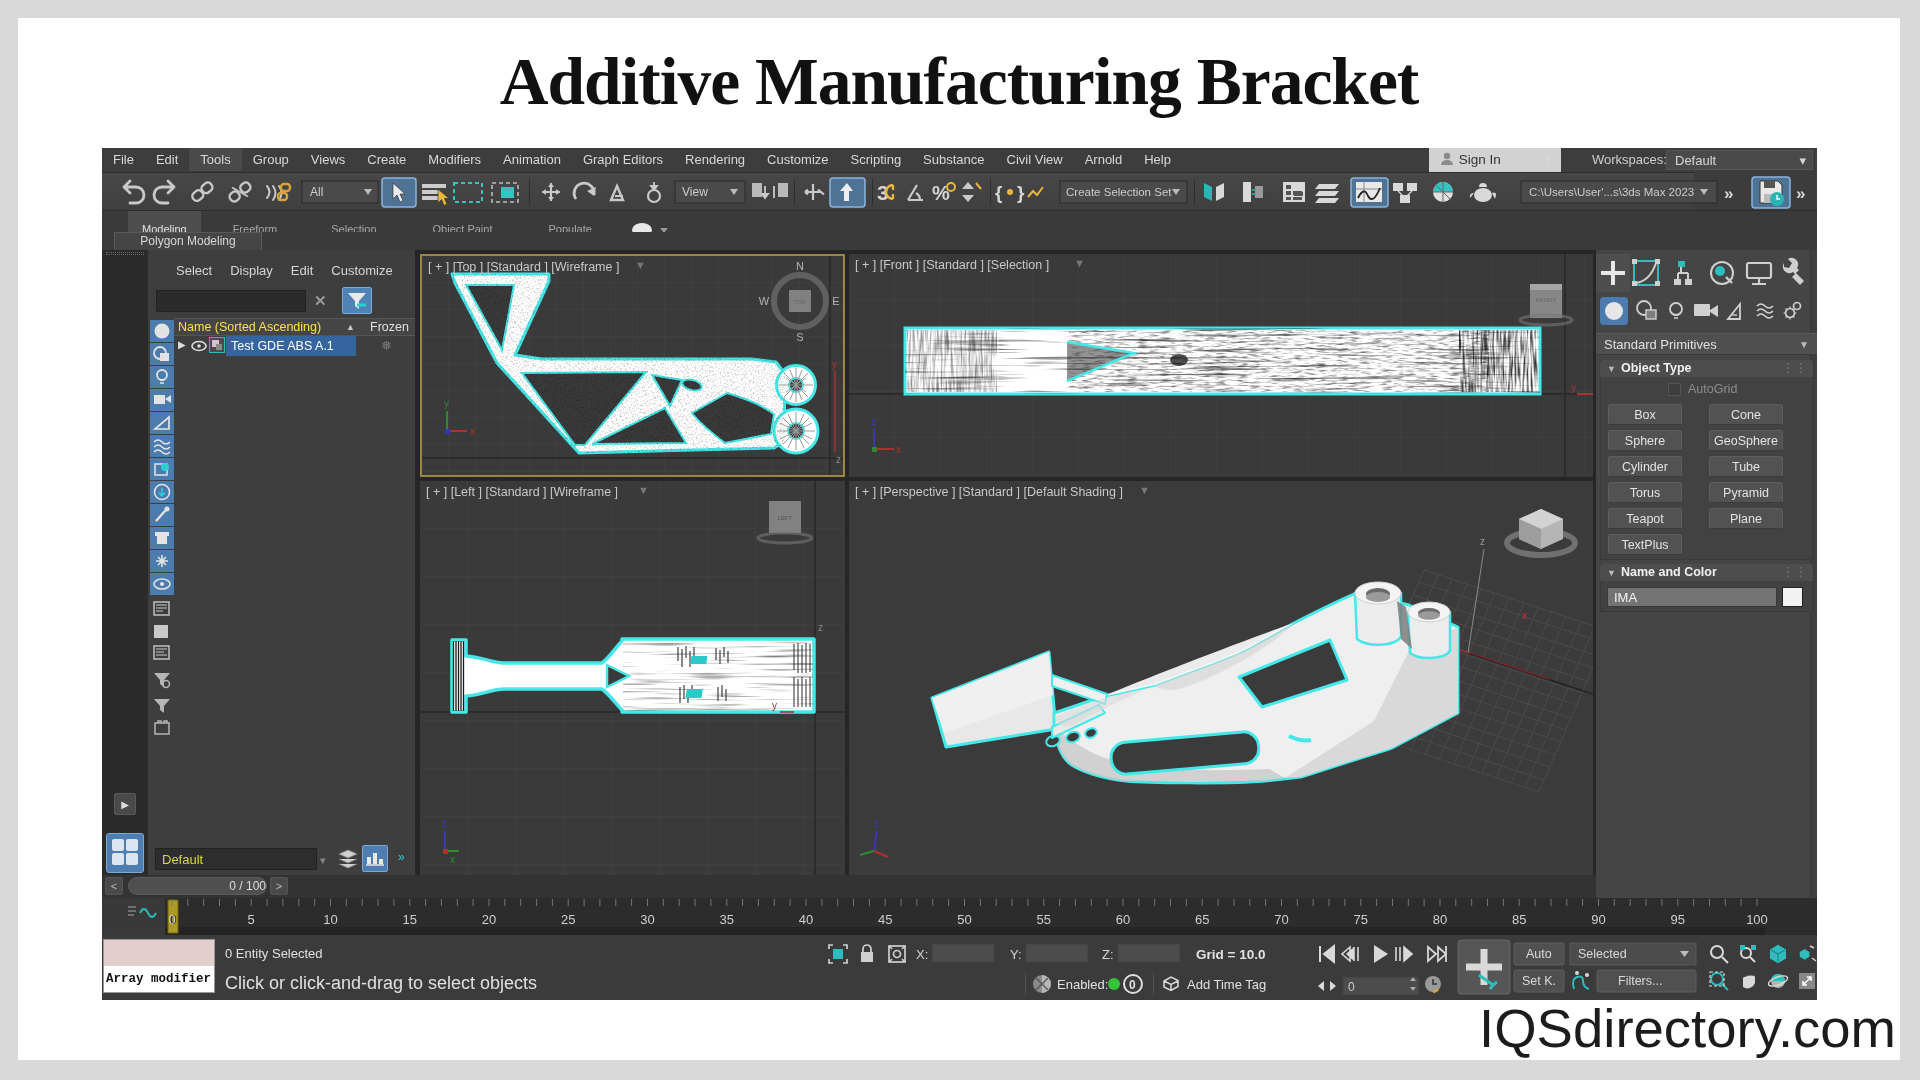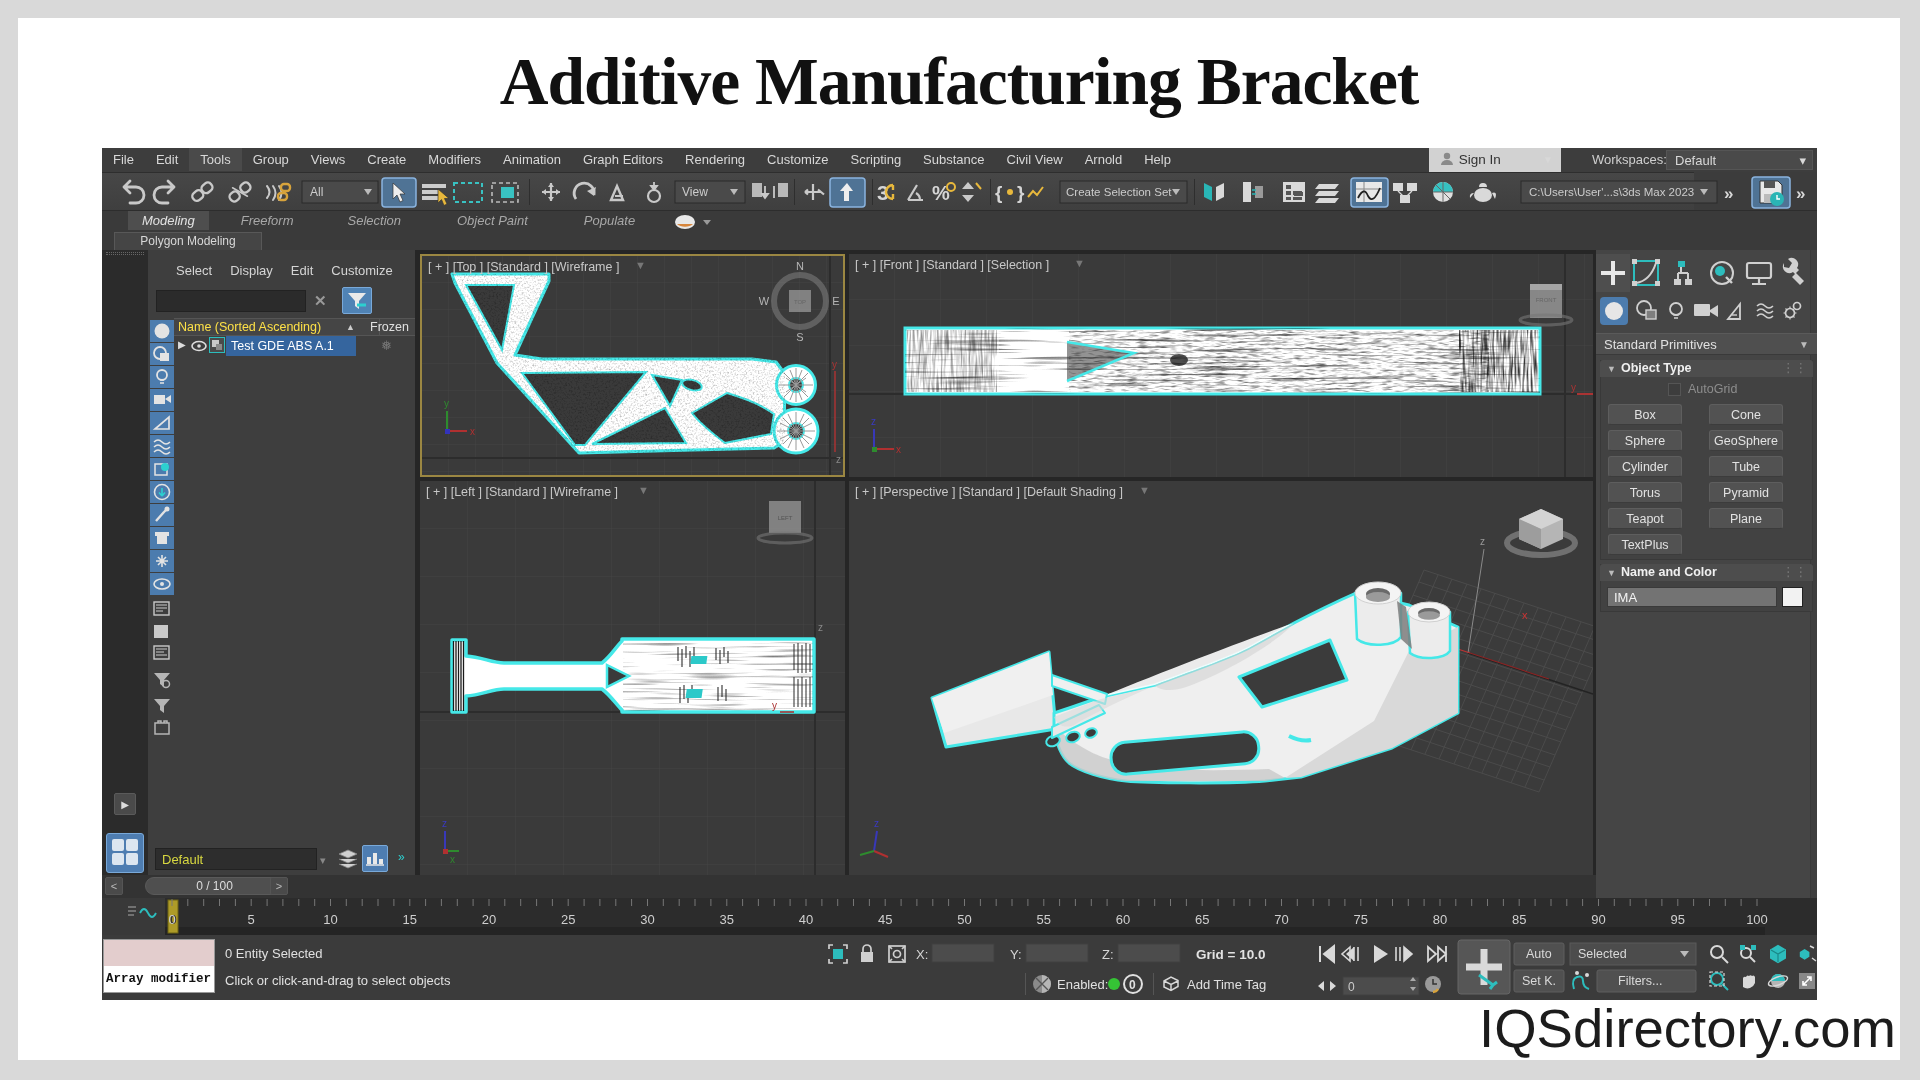--- a/index.html
+++ b/index.html
@@ -15,21 +15,21 @@
 .menubar span { position:relative; display:inline-block; padding:4px 11px; color:#d8d8d8; font-size:13px; }
 .signin { left:1327px; top:0; width:132px; height:24px; background:#d2d2d2; color:#333; font-size:13.5px; line-height:24px; }
 .wslabel { left:1490px; top:4px; color:#cfcfcf; font-size:13px; }
 .wsdrop { left:1564px; top:2px; width:147px; height:20px; background:#4a4a4a; border:1px solid #555; color:#d8d8d8; font-size:13px; line-height:19px; padding-left:8px; }
 
 
 .toolbar { left:0; top:24px; width:1592px; height:38px; background:linear-gradient(#474747,#3f3f3f); border-top:1px solid #2e2e2e; }
 
 
 .ribbon { left:0; top:62px; width:1715px; height:22px; background:#3a3a3a; border-top:1px solid #2d2d2d; }
-.rtab { position:relative; display:inline-block; padding:2px 14px; color:#a8a8a8; font-size:13px;font-style:italic; }
+.rtab { position:relative; display:inline-block; padding:12px 14px; color:#a8a8a8; font-size:11px; }
 .rtab.active { background:#4e4e4e; color:#e2e2e2; }
 .polyrow { left:0; top:84px; width:1715px; height:18px; background:#3a3a3a; }
 .polytab { left:12px; top:0px; width:148px; height:18px; background:#454545; border:1px solid #585858; border-bottom:none; color:#d8d8d8; font-size:12px; text-align:center; line-height:16px; }
 
 
 .content { left:0; top:102px; width:1715px; height:648px; background:#262626; }
 .leftstrip { left:0; top:102px; width:46px; height:648px; background:#2b2b2b; }
 .explorer { left:46px; top:102px; width:267px; height:648px; background:#3e3e3e; }
 
 
@@ -617,21 +617,21 @@
           <span class="otb" style="left:101px;top:104px;">Plane</span>
         <span class="otb" style="left:0;top:130px;">TextPlus</span>
       </div>
       <div style="left:4px;top:314px;width:213px;height:48px;background:#424242;border:1px solid #393939;"></div>
       <div style="left:4px;top:314px;width:213px;height:17px;background:#4d4d4d;border-radius:3px 3px 0 0;color:#f0f0f0;font-size:12.5px;font-weight:bold;line-height:16px;"><span style="color:#bbb;font-size:9px;padding:0 5px 0 7px;">▼</span>Name and Color<span style="float:right;padding-right:6px;color:#777;font-weight:normal;">⋮⋮</span></div>
       <div style="left:11px;top:337px;width:170px;height:20px;background:#737373;border:1px solid #3a3a3a;color:#f2f2f2;font-size:13px;line-height:19px;padding-left:6px;">IMA</div>
       <div style="left:186px;top:337px;width:21px;height:20px;background:#f2f2f2;border:1px solid #222;"></div>
     </div>
     <div class="trackrow" id="trackrow">
       <div style="left:3px;top:2px;width:18px;height:18px;background:#4a4a4a;border:1px solid #555;border-radius:2px;color:#bbb;text-align:center;line-height:17px;font-size:11px;">&lt;</div>
-      <div style="left:43px;top:2px;width:139px;height:18px;background:#4f4f4f;border:1px solid #5a5a5a;border-radius:9px;color:#ddd;text-align:center;line-height:17px;font-size:12px;">0 / 100</div>
+      <div style="left:26px;top:2px;width:139px;height:18px;background:#4f4f4f;border:1px solid #5a5a5a;border-radius:9px;color:#ddd;text-align:right;line-height:17px;font-size:12px;">0 / 100</div>
       <div style="left:168px;top:2px;width:18px;height:18px;background:#4a4a4a;border:1px solid #555;border-radius:2px;color:#bbb;text-align:center;line-height:17px;font-size:11px;">&gt;</div>
     </div>
     <div class="timeline" id="timelinerow">
       <svg width="1715" height="37" style="position:absolute;left:0;top:0" xmlns="http://www.w3.org/2000/svg">
         <rect x="63" y="0" width="1652" height="37" fill="#2c2c2c"></rect>
         <rect x="63" y="29" width="1600" height="8" fill="#242424"></rect>
         <g stroke="#888" stroke-width="1">
           <path d="M26,9 h8 M26,13 h8 M26,17 h6" stroke="#aaa"></path>
           <path d="M38,15 q4,-8 8,0 q4,8 8,0" stroke="#2dbdbd" stroke-width="1.8" fill="none"></path>
         </g>
@@ -662,21 +662,21 @@
           <text x="1496.5" y="26" fill="#cfcfcf" font-size="13" text-anchor="middle">90</text>
           <text x="1575.8" y="26" fill="#cfcfcf" font-size="13" text-anchor="middle">95</text>
           <text x="1655.0" y="26" fill="#cfcfcf" font-size="13" text-anchor="middle">100</text>
         </svg>
     </div>
     <div class="statusbar" id="statusbar">
       <div style="left:1px;top:4px;width:112px;height:54px;background:#fff;border:1px solid #999;"></div>
       <div style="left:2px;top:5px;width:110px;height:26px;background:#e3cdcd;"></div>
       <div style="left:4px;top:37px;width:108px;height:16px;font-family:'Liberation Mono',monospace;font-size:12.5px;font-weight:bold;color:#111;white-space:nowrap;">Array modifier</div>
       <div style="left:123px;top:11px;font-size:13px;color:#e0e0e0;">0 Entity Selected</div>
-      <div style="left:123px;top:38px;font-size:13px;color:#e0e0e0;">Click or click-and-drag to select objects</div>
+      <div style="left:123px;top:38px;font-size:18px;color:#e0e0e0;">Click or click-and-drag to select objects</div>
       <svg width="1715" height="65" style="position:absolute;left:0;top:0" xmlns="http://www.w3.org/2000/svg">
         <g stroke="#cfcfcf" stroke-width="1.7" fill="none">
           <g transform="translate(736,19)">
               <rect x="-5" y="-5" width="10" height="10" fill="#2dbdbd" stroke="none"></rect>
               <path d="M-9,-5 v-4 h4 M5,-9 h4 v4 M9,5 v4 h-4 M-5,9 h-4 v-4"></path>
             </g>
           <g transform="translate(765,19)">
               <rect x="-6" y="-2" width="12" height="10" fill="#cfcfcf" stroke="none"></rect>
               <path d="M-4,-2 v-3 a4,4 0 0 1 8,0 v3"></path>
             </g>

